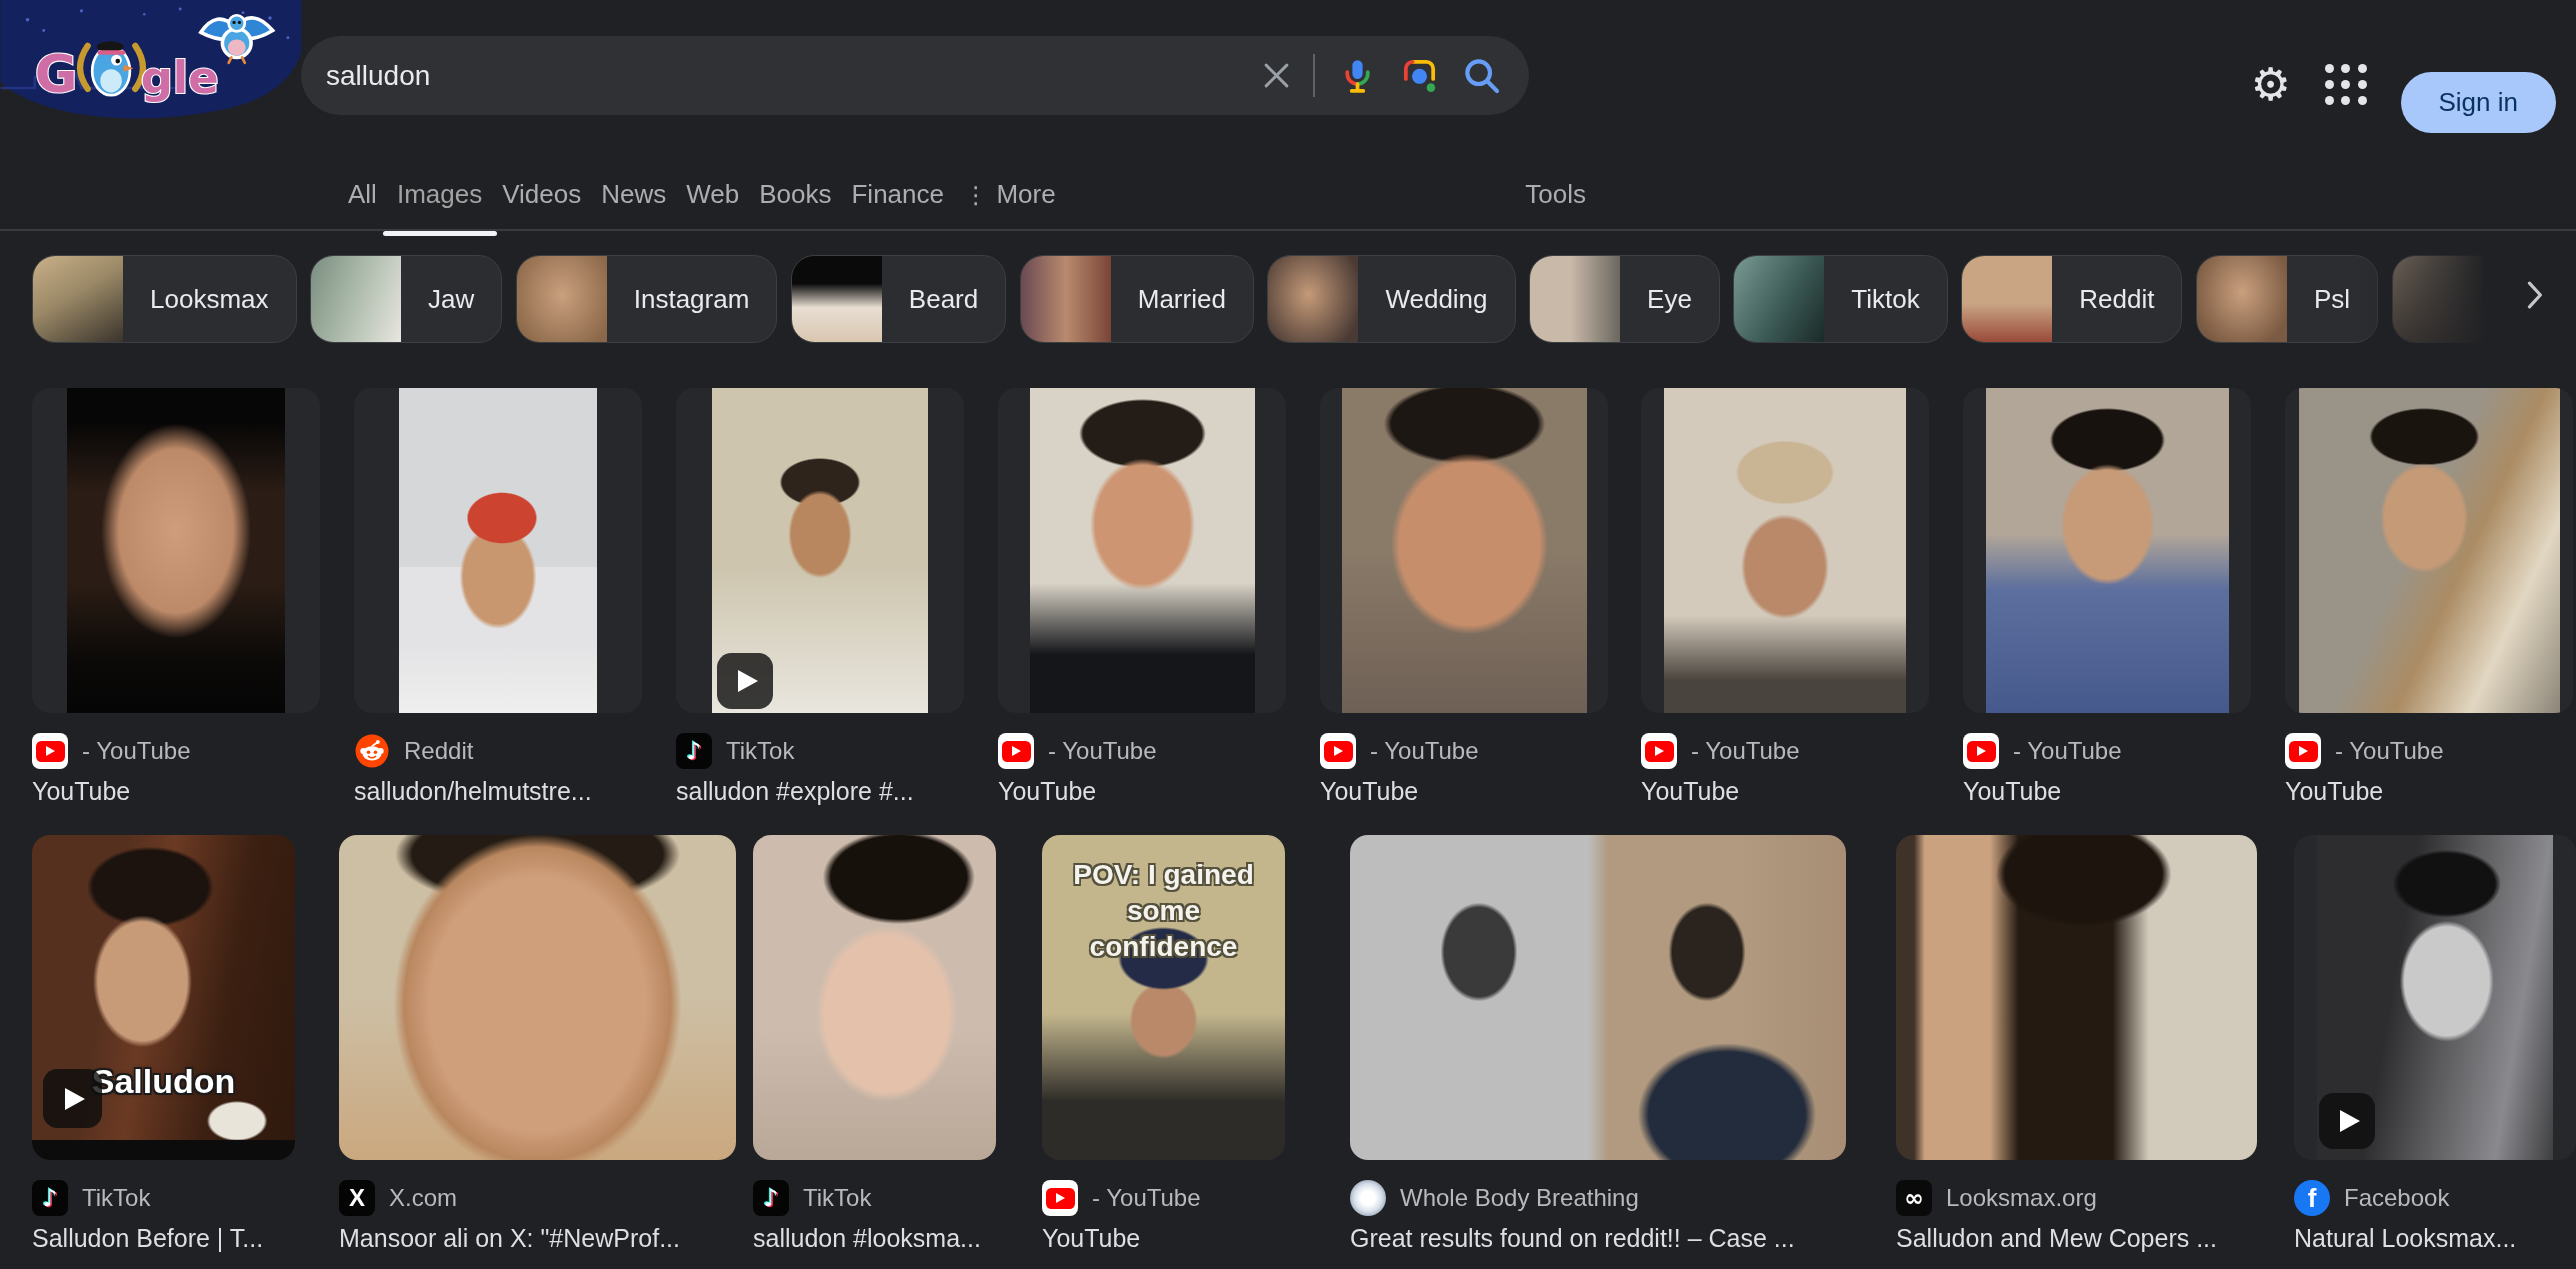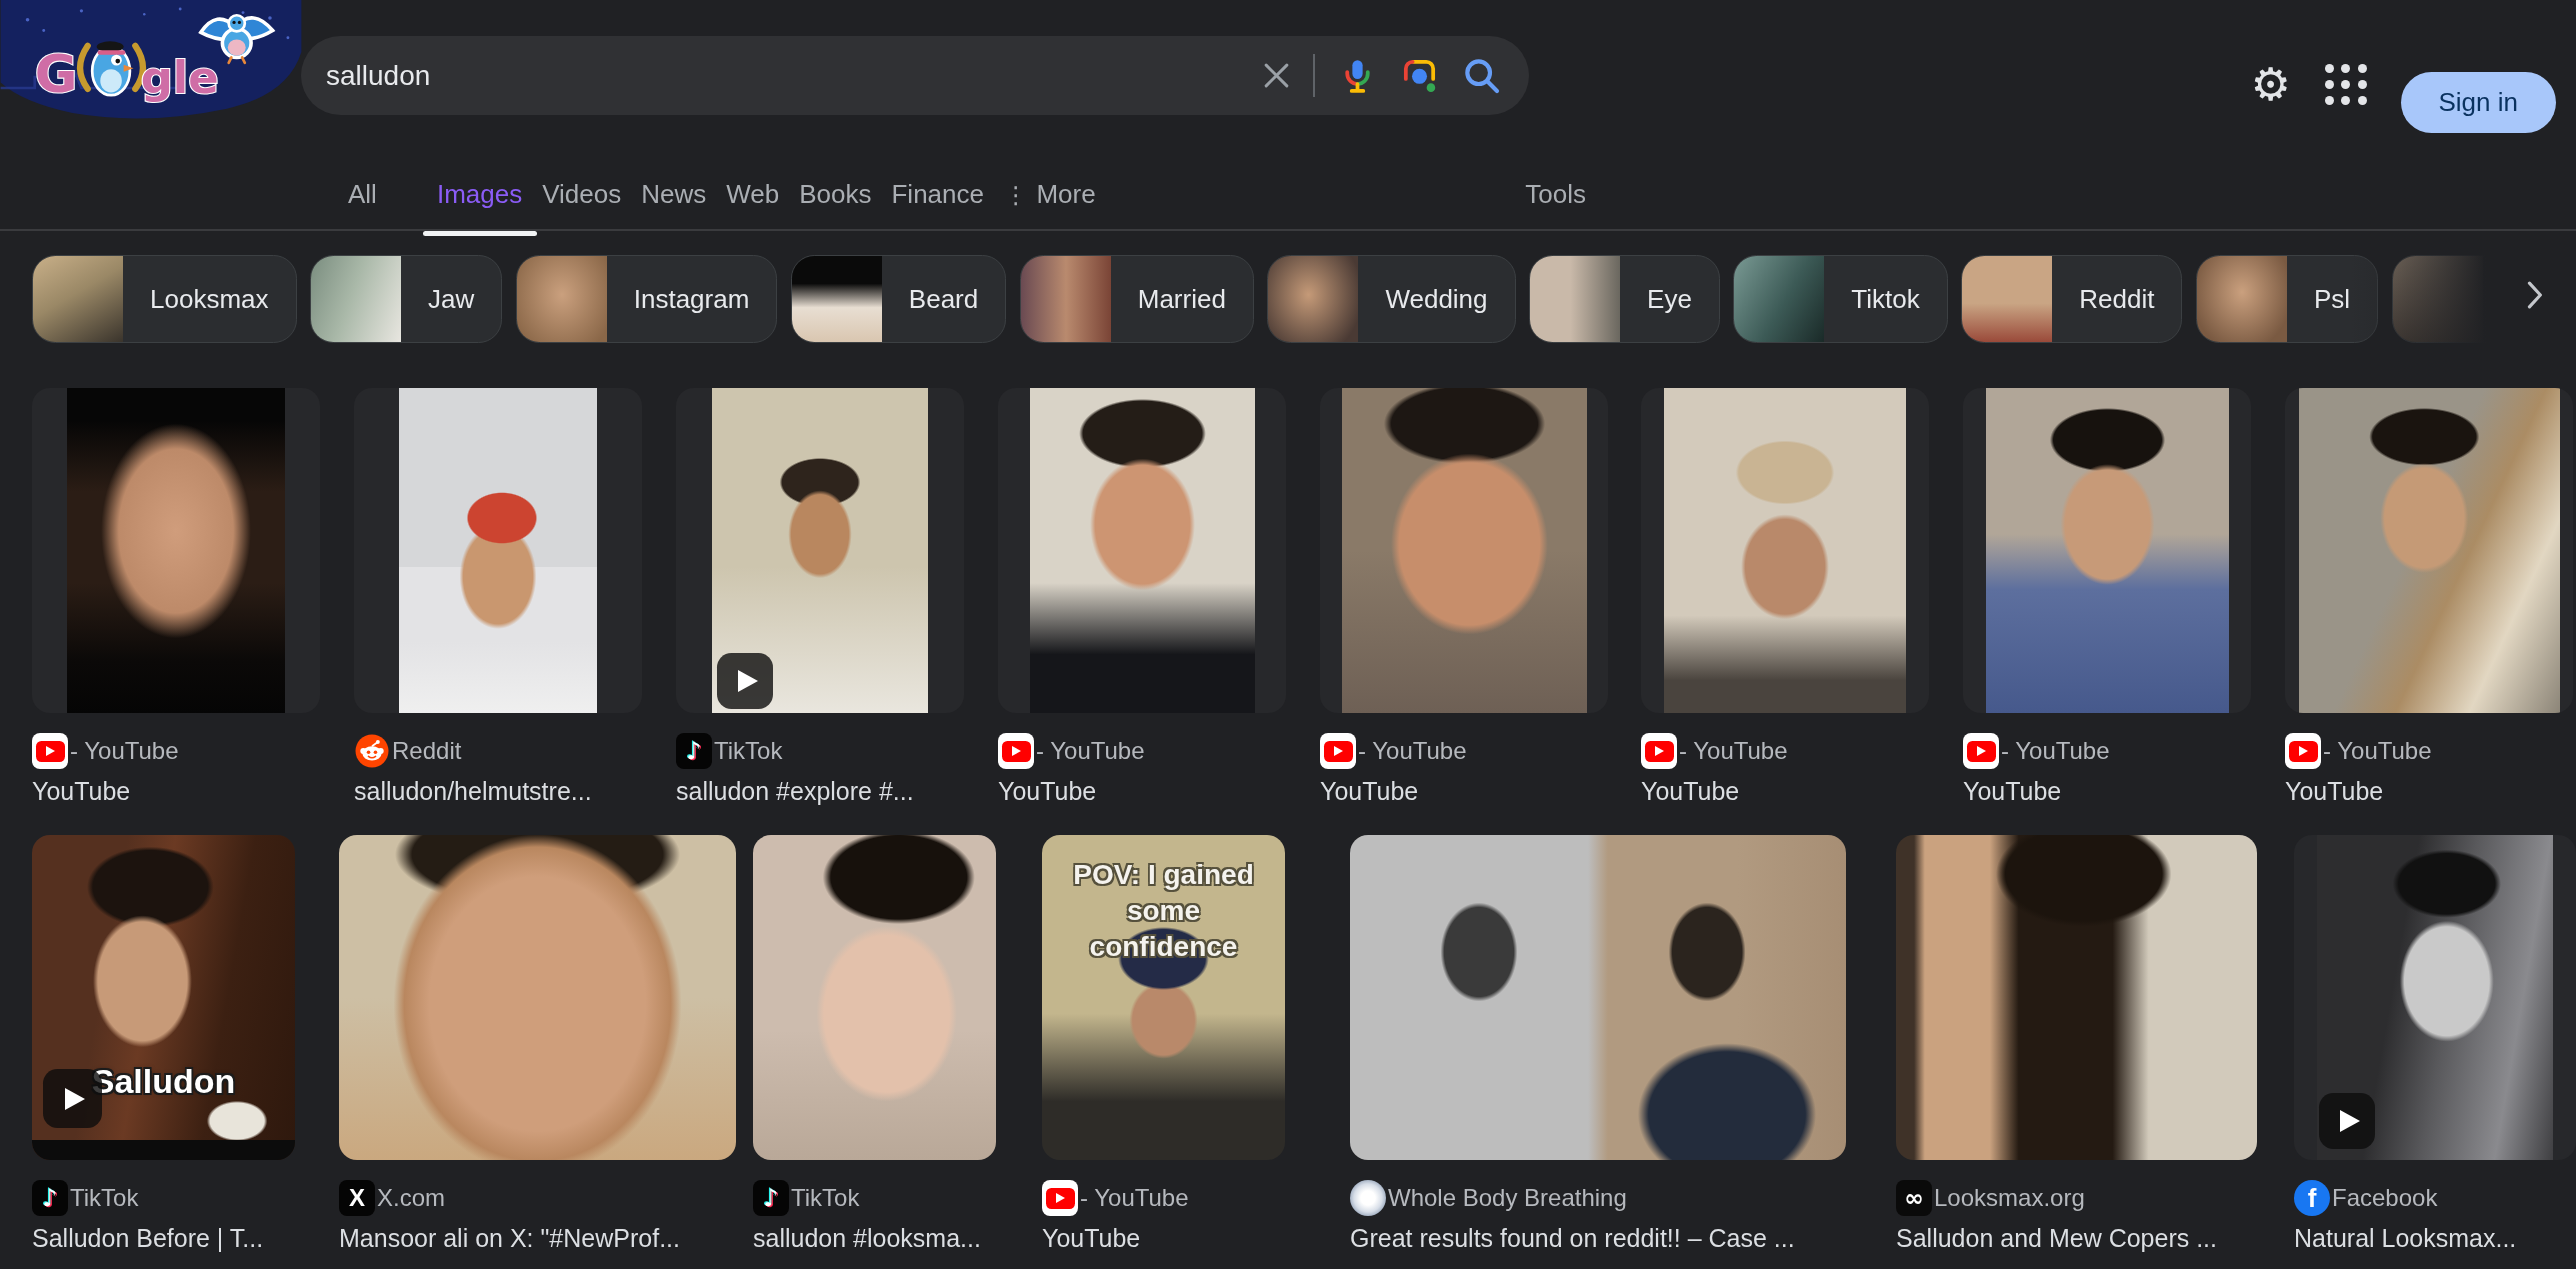--- a/index.html
+++ b/index.html
@@ -19,21 +19,21 @@
   .gear { font-family:"DejaVu Sans", sans-serif; font-size:45px; color:#e3e5e8; line-height:1; cursor:pointer; }
   .apps { display:grid; grid-template-columns:repeat(3,9px); grid-template-rows:repeat(3,9px); gap:7.2px; cursor:pointer; }
   .apps i { width:9px; height:9px; border-radius:50%; background:#e3e5e8; }
   .signin { height:61px; padding:0 38px; border-radius:31px; background:#a8c7fa; color:#0a325f;
     font-size:26px; font-weight:500; display:flex; align-items:center; cursor:pointer; border:none;margin-top:36px; }
 
   
   .tabs { position:absolute; left:0; top:164px; width:1586px; height:61px; display:flex;
     align-items:center; padding-left:348px; gap:20px; font-size:26px; color:#aaaeb3; }
   .tab { cursor:pointer; white-space:nowrap; position:relative; }
-  .tab.active { color:#8b5cf6;margin-left:40px; }
+  .tab.active { color:#a3a3a3; }
   .tab.active::after { content:""; position:absolute; left:-14.4px; right:-14.4px; top:52px;
     height:5.4px; border-radius:3.6px; background:#f1f3f4; }
   .tab-more { display:flex; align-items:center; gap:9px; }
   .more-dots { font-size:23.4px; letter-spacing:0; }
   .tab-tools { margin-left:auto; cursor:pointer; }
   .tabs-divider { position:absolute; left:0; top:229px; width:2576px; height:1.8px; background:#3a3b3e; }
 
   
   .chips { position:absolute; left:0; top:255px; width:2576px; height:88px; display:flex;
     gap:13.5px; padding-left:32px; overflow:hidden; }
@@ -55,21 +55,21 @@
   .t7 { background:linear-gradient(120deg,#7a9a94 0%,#3c5a56 55%,#1a2a28 100%); }
   .t8 { background:linear-gradient(180deg,#c9a584 0 55%,#9a4a3a 100%); }
   .t9 { background:radial-gradient(50px 59px at 50% 42%,#caa07e 0%,#7a5a42 100%); }
   .t10 { background:linear-gradient(180deg,#8a7a6a 0%,#4a4038 100%); }
 
   
   .card { position:absolute; width:288px; cursor:pointer; }
   .thumb { height:325px; border-radius:18px; background:#27282b; overflow:hidden; position:relative;
     display:flex; align-items:center; justify-content:center; }
   .photo { height:100%; }
-  .src { display:flex; align-items:center; gap:2px; margin-top:20px; font-size:24px; color:#b6b9be; }
+  .src { display:flex; align-items:center; gap:14px; margin-top:20px; font-size:24px; color:#b6b9be; }
   .ttl { margin-top:8px; font-size:25px; color:#dcdfe3; white-space:nowrap; overflow:hidden; }
 
   .r1 { top:388px; }
   .r1c1{left:32px;} .r1c2{left:354px;} .r1c3{left:676px;} .r1c4{left:998px;}
   .r1c5{left:1320px;} .r1c6{left:1641px;} .r1c7{left:1963px;} .r1c8{left:2285px;}
 
   .r2 { top:835px; }
   .r2c1{left:32px;width:263px;} .r2c2{left:339px;width:397px;} .r2c3{left:753px;width:243px;}
   .r2c4{left:1042px;width:243px;} .r2c5{left:1350px;width:496px;} .r2c6{left:1896px;width:361px;}
   .r2c7{left:2294px;width:282px;}

